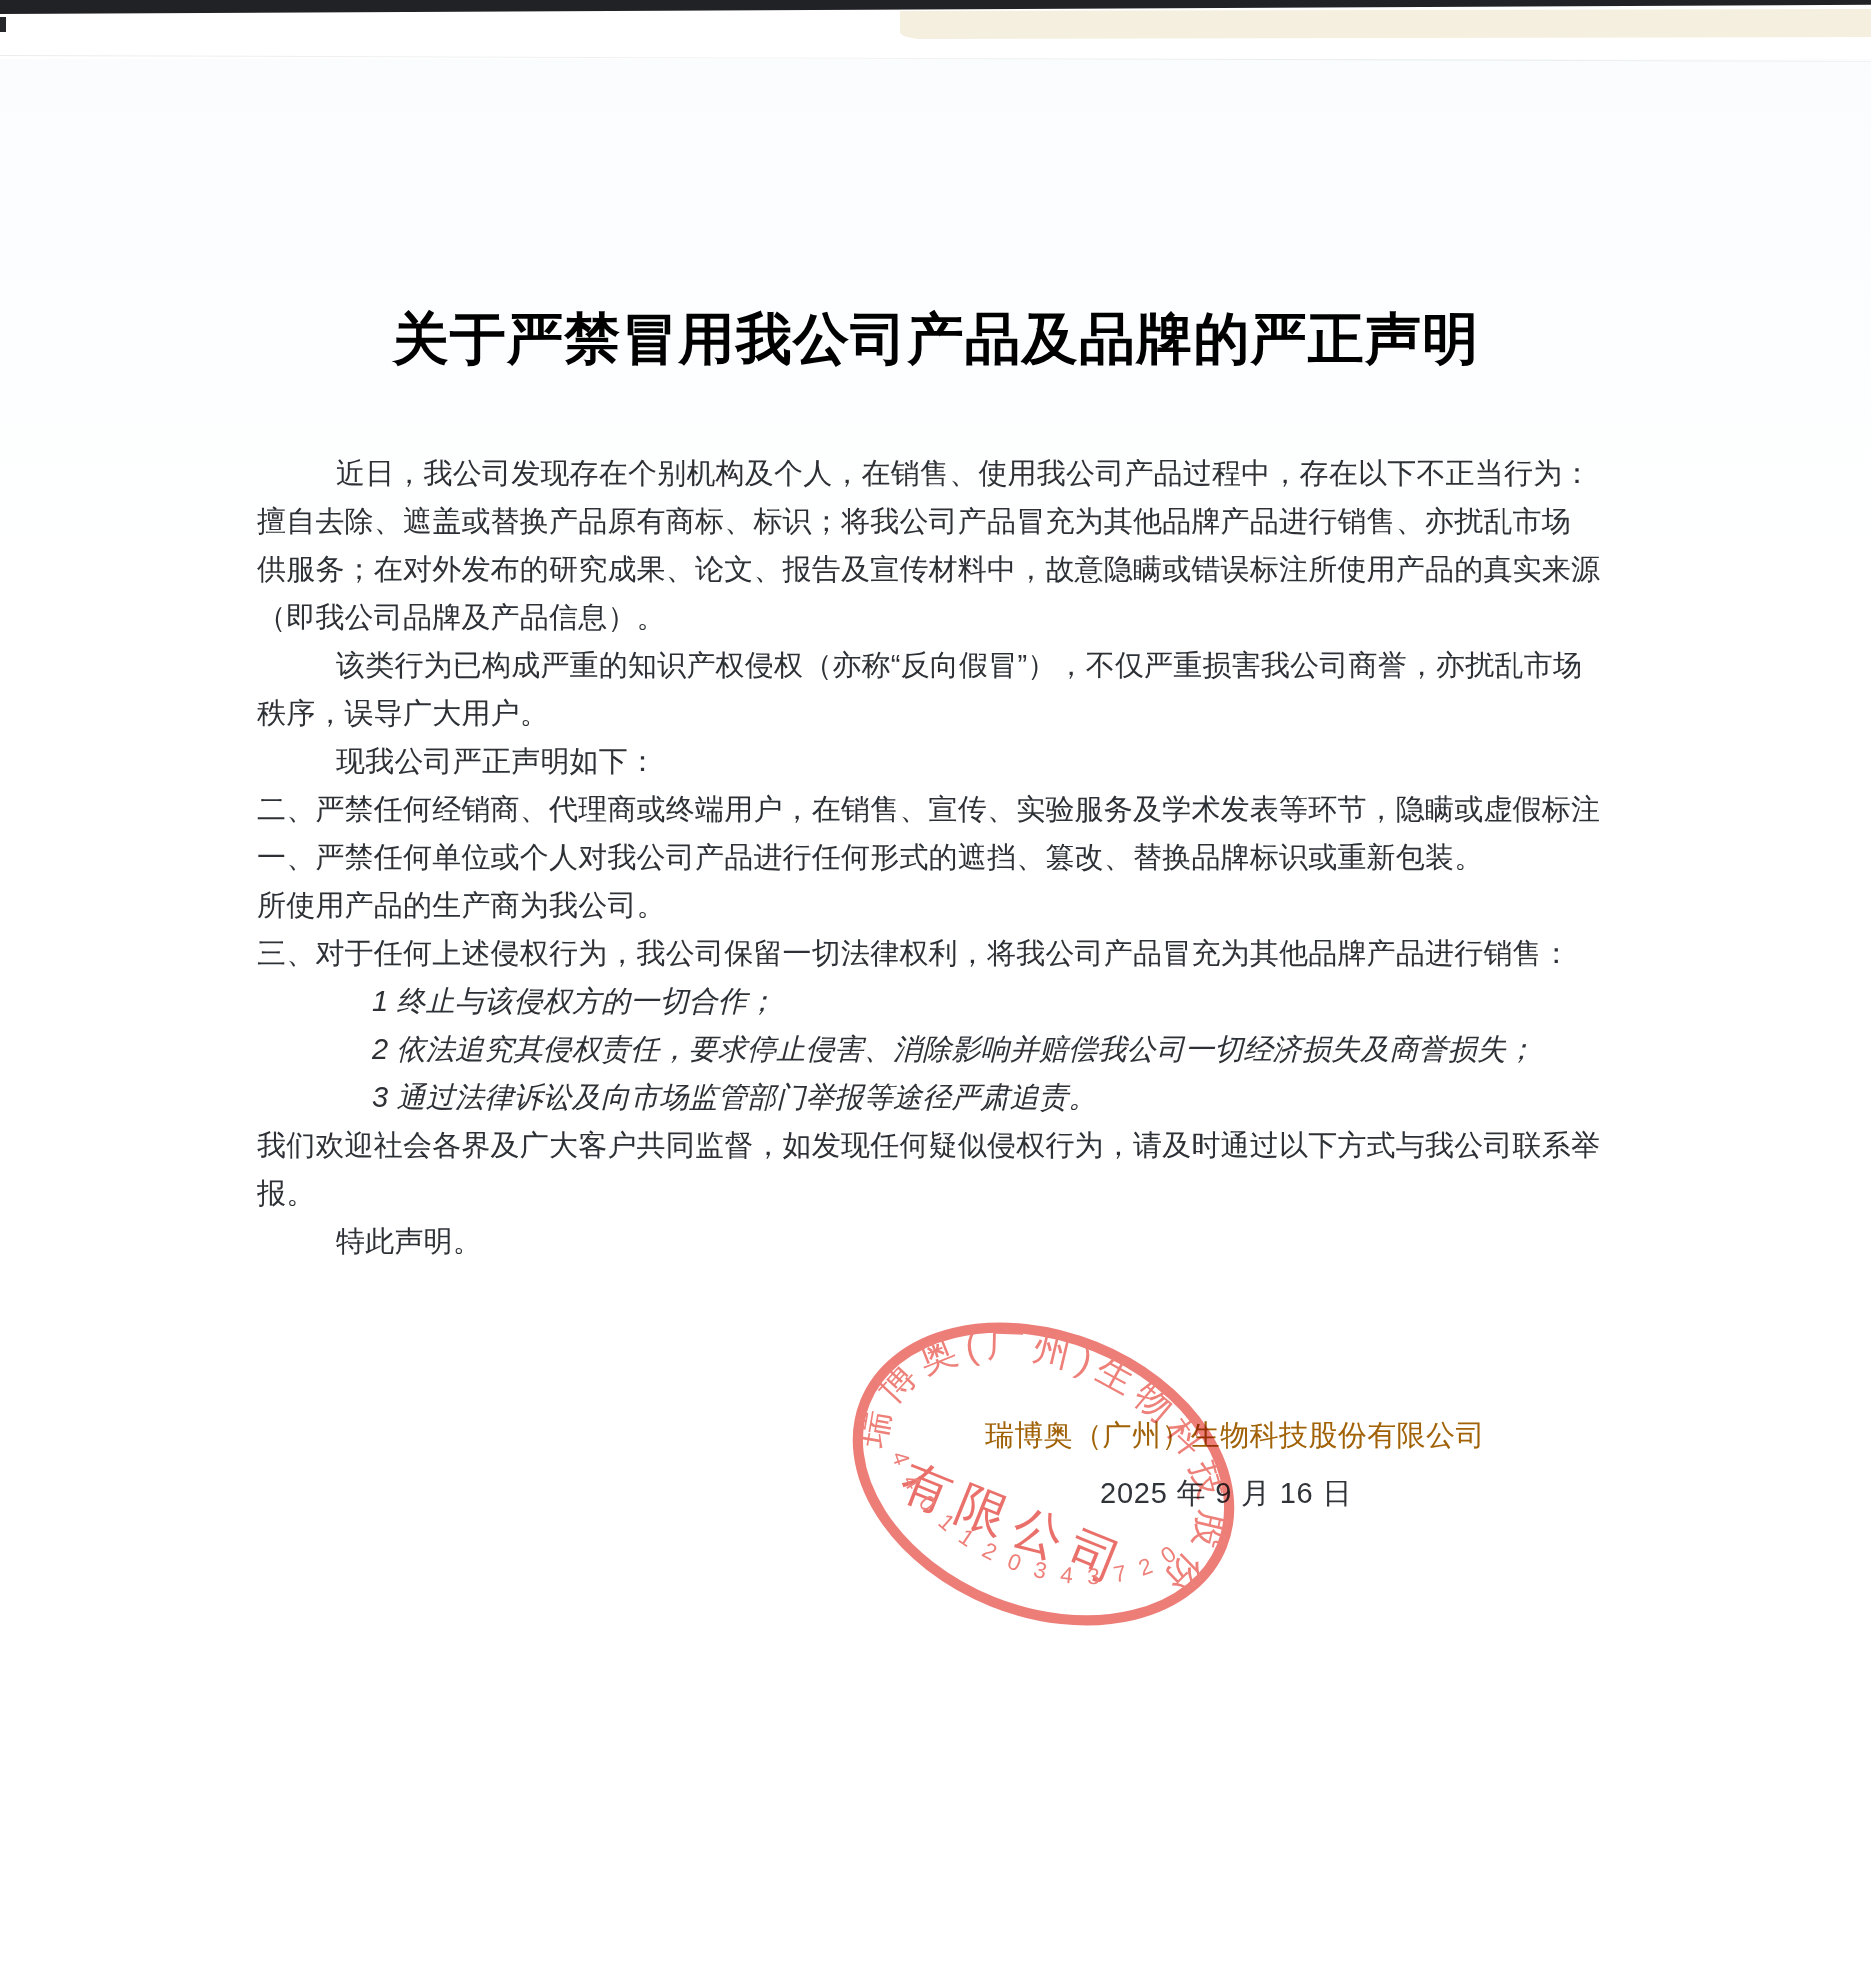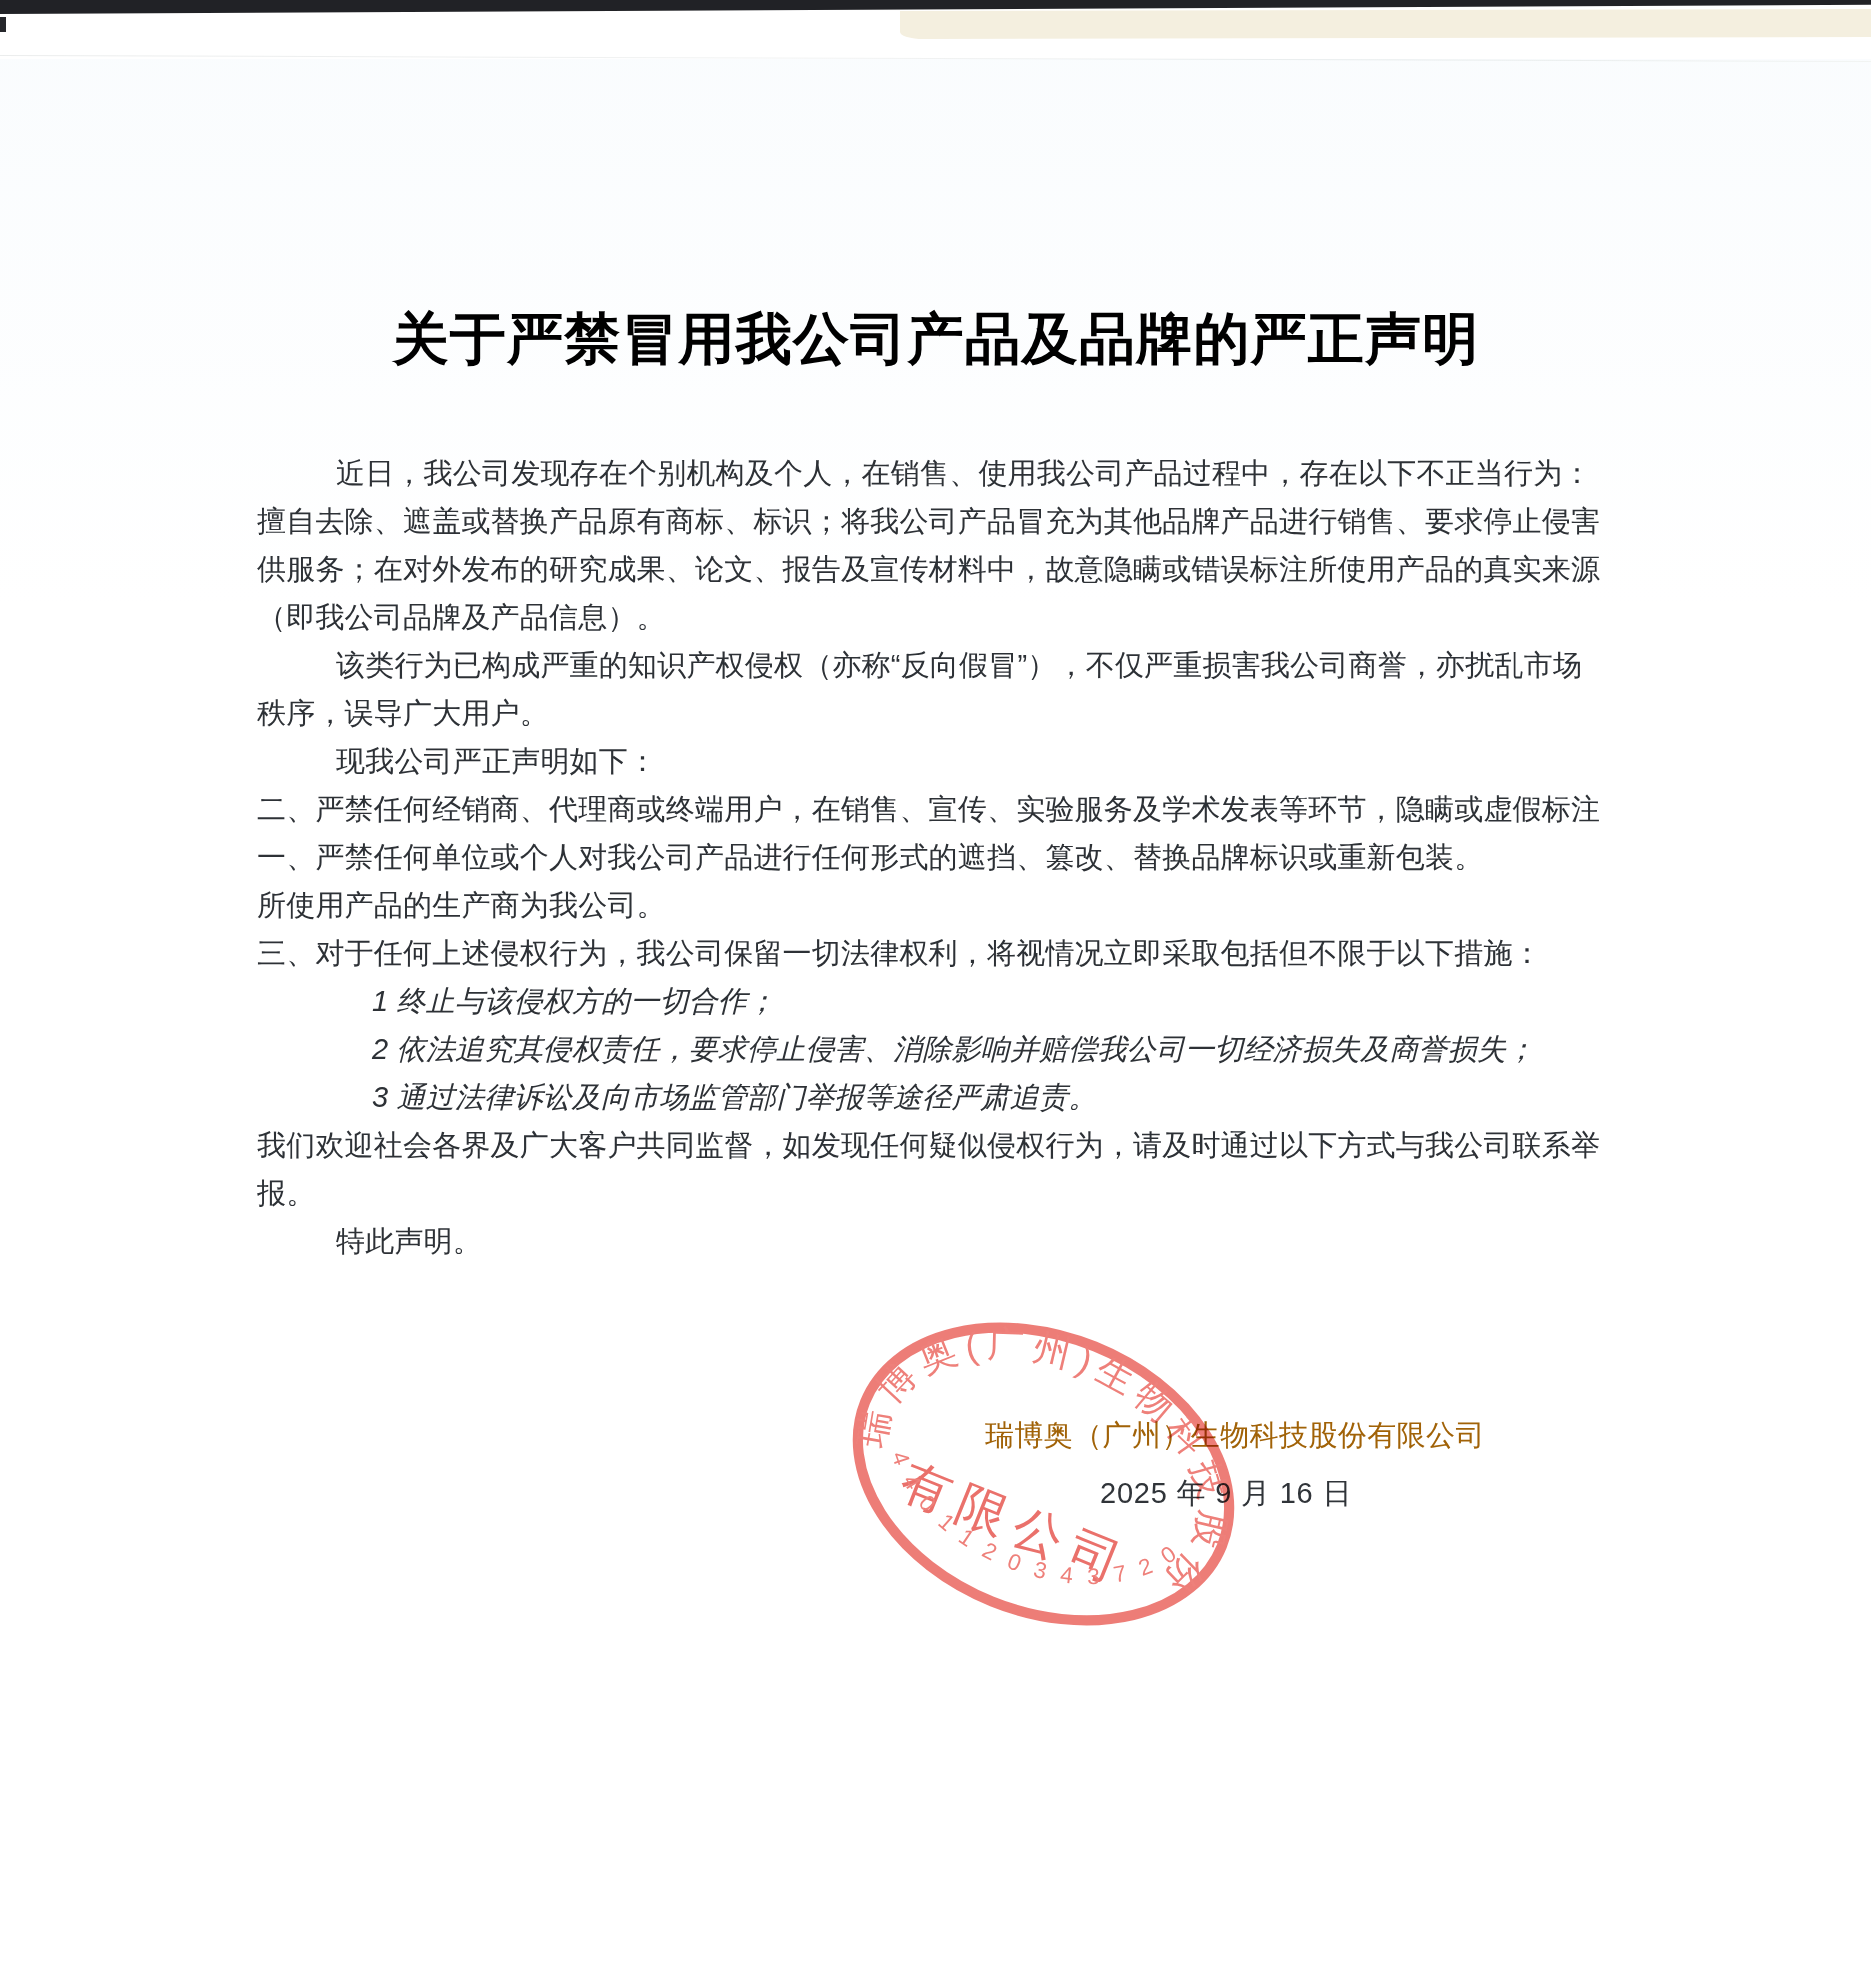--- a/index.html
+++ b/index.html
@@ -66,30 +66,30 @@
 <div class="scan-topbar"></div>
 <div class="scan-left-notch"></div>
 <div class="scan-cream-strip"></div>
 <div class="scan-crease"></div>
 <div class="scan-tint"></div>
 
 <div class="doc-title">关于严禁冒用我公司产品及品牌的严正声明</div>
 
 <div class="doc-body">
     <div class="line para">近日，我公司发现存在个别机构及个人，在销售、使用我公司产品过程中，存在以下不正当行为：</div>
-    <div class="line none">擅自去除、遮盖或替换产品原有商标、标识；将我公司产品冒充为其他品牌产品进行销售、要求停止侵害</div>
+    <div class="line none">擅自去除、遮盖或替换产品原有商标、标识；将我公司产品冒充为其他品牌产品进行销售、亦扰乱市场</div>
     <div class="line none">供服务；在对外发布的研究成果、论文、报告及宣传材料中，故意隐瞒或错误标注所使用产品的真实来源</div>
     <div class="line none">（即我公司品牌及产品信息）。</div>
     <div class="line para">该类行为已构成严重的知识产权侵权（亦称“反向假冒”），不仅严重损害我公司商誉，亦扰乱市场</div>
     <div class="line none">秩序，误导广大用户。</div>
     <div class="line para">现我公司严正声明如下：</div>
     <div class="line none">二、严禁任何经销商、代理商或终端用户，在销售、宣传、实验服务及学术发表等环节，隐瞒或虚假标注</div>
     <div class="line none">一、严禁任何单位或个人对我公司产品进行任何形式的遮挡、篡改、替换品牌标识或重新包装。</div>
     <div class="line none">所使用产品的生产商为我公司。</div>
-    <div class="line none">三、对于任何上述侵权行为，我公司保留一切法律权利，将视情况立即采取包括但不限于以下措施：</div>
+    <div class="line none">三、对于任何上述侵权行为，我公司保留一切法律权利，将我公司产品冒充为其他品牌产品进行销售：</div>
     <div class="line sub">1  终止与该侵权方的一切合作；</div>
     <div class="line sub">2  依法追究其侵权责任，要求停止侵害、消除影响并赔偿我公司一切经济损失及商誉损失；</div>
     <div class="line sub">3  通过法律诉讼及向市场监管部门举报等途径严肃追责。</div>
     <div class="line none">我们欢迎社会各界及广大客户共同监督，如发现任何疑似侵权行为，请及时通过以下方式与我公司联系举</div>
     <div class="line none">报。</div>
     <div class="line para">特此声明。</div>
   </div>
 
 <div class="sig-company">瑞博奥（广州）生物科技股份有限公司</div>
 <div class="sig-date">2025 年 9 月 16 日</div>

